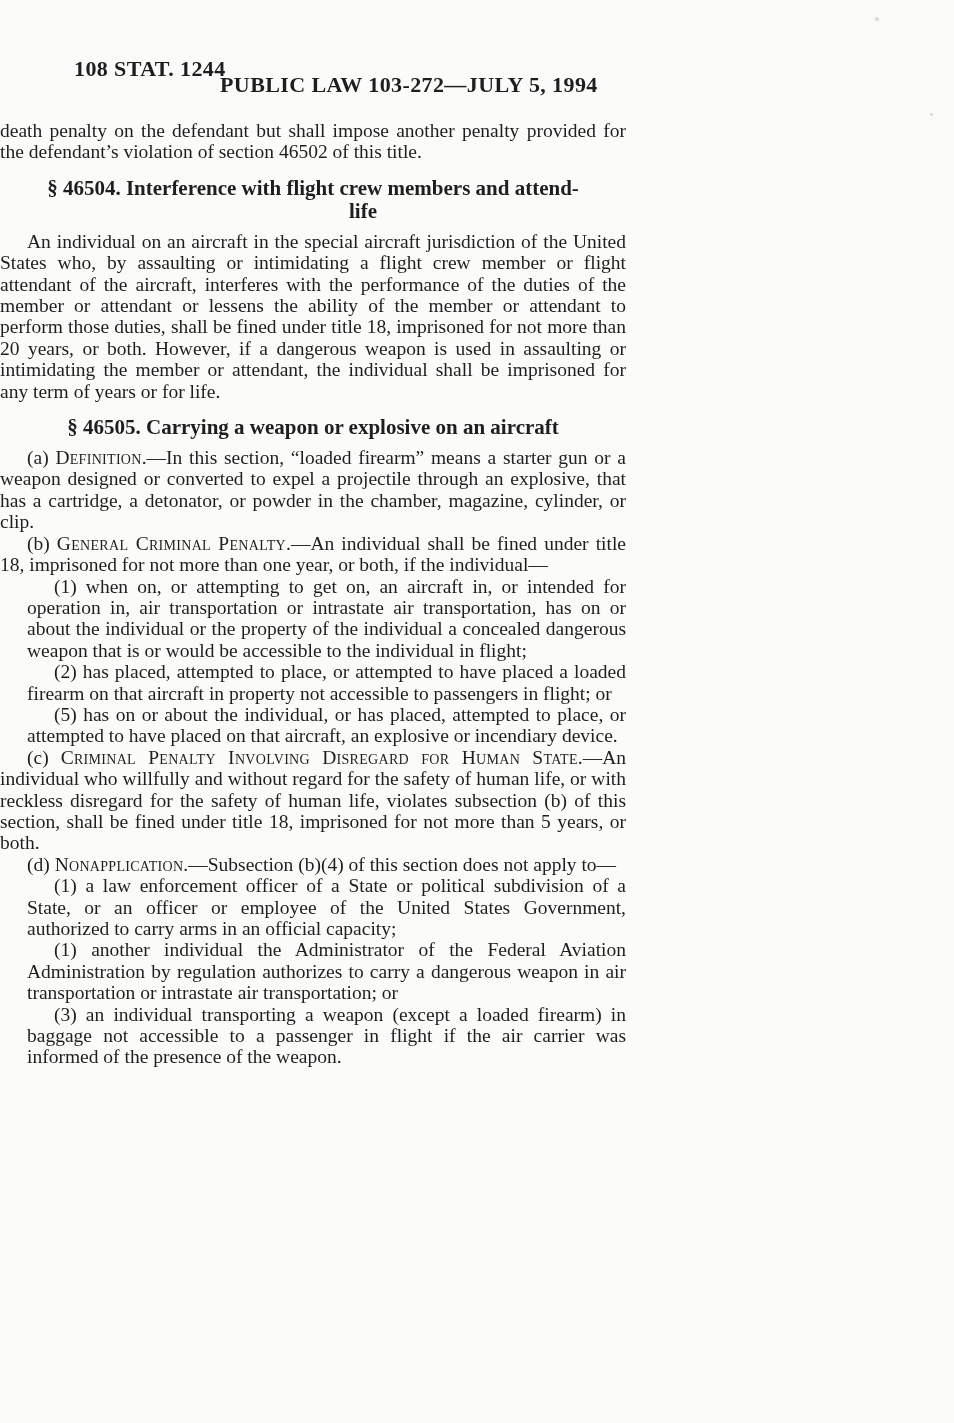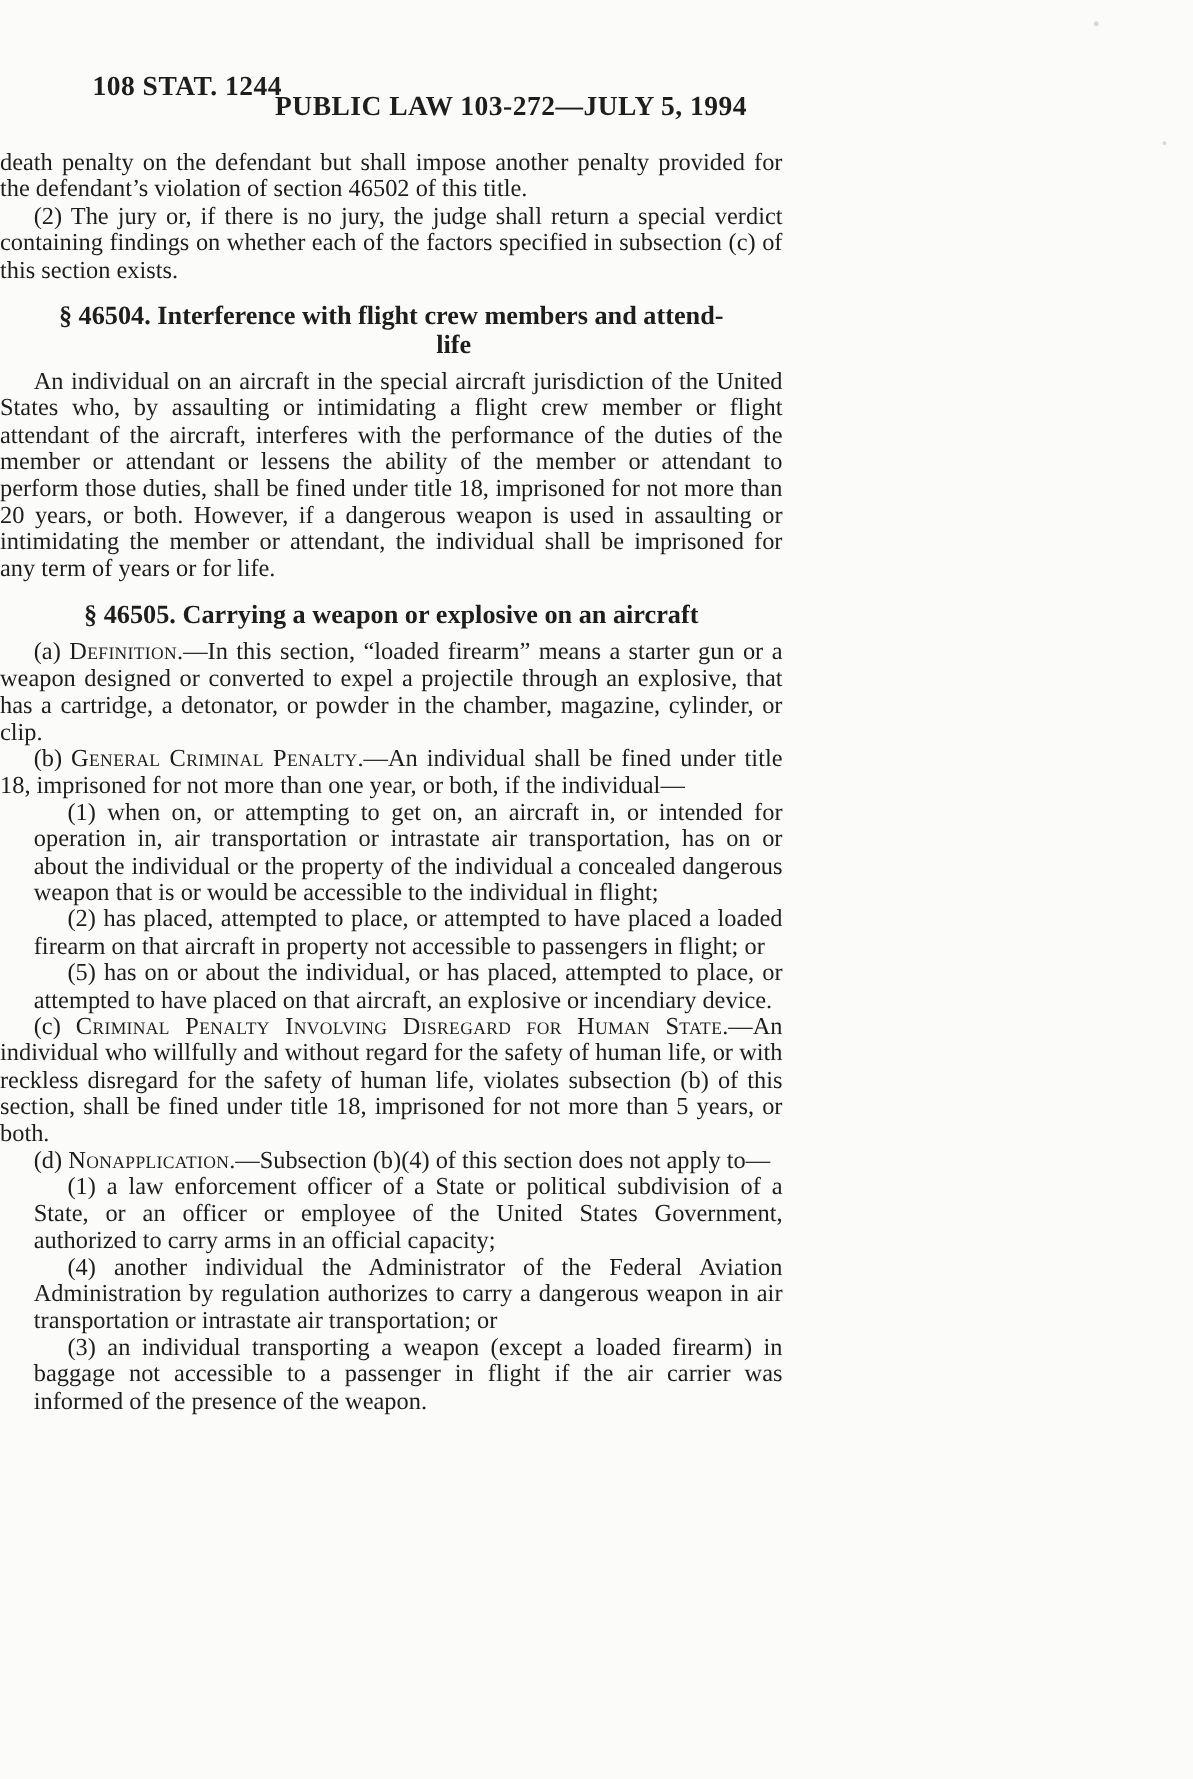--- a/index.html
+++ b/index.html
@@ -95,21 +95,20 @@
     <span class="stat-number">108 STAT. 1244</span>
     <div class="law-title-wrap">
       <span class="law-title">PUBLIC LAW 103-272—JULY 5, 1994</span>
     </div>
   </div>
 
   <div class="text-column">
 
     <p>death penalty on the defendant but shall impose another penalty provided for the defendant’s violation of section 46502 of this title.</p>
 
-    <p class="indent">(2) The jury or, if there is no jury, the judge shall return a special verdict containing findings on whether each of the factors specified in subsection (c) of this section exists.</p>
 
     <h2 class="section-heading">
       <span class="heading-line">§ 46504. Interference with flight crew members and attend-</span>
       <span class="heading-cont">life</span>
     </h2>
 
     <p class="indent">An individual on an aircraft in the special aircraft jurisdiction of the United States who, by assaulting or intimidating a flight crew member or flight attendant of the aircraft, interferes with the performance of the duties of the member or attendant or lessens the ability of the member or attendant to perform those duties, shall be fined under title 18, imprisoned for not more than 20 years, or both. However, if a dangerous weapon is used in assaulting or intimidating the member or attendant, the individual shall be imprisoned for any term of years or for life.</p>
 
     <h2 class="section-heading">
       <span class="heading-line">§ 46505. Carrying a weapon or explosive on an aircraft</span>
@@ -121,17 +120,17 @@
 
     <p class="sub-item">(1) when on, or attempting to get on, an aircraft in, or intended for operation in, air transportation or intrastate air transportation, has on or about the individual or the property of the individual a concealed dangerous weapon that is or would be accessible to the individual in flight;</p>
     <p class="sub-item">(2) has placed, attempted to place, or attempted to have placed a loaded firearm on that aircraft in property not accessible to passengers in flight; or</p>
     <p class="sub-item">(5) has on or about the individual, or has placed, attempted to place, or attempted to have placed on that aircraft, an explosive or incendiary device.</p>
 
     <p class="indent"><span>(c) </span><span class="sc">Criminal Penalty Involving Disregard for Human State</span><span>.—An individual who willfully and without regard for the safety of human life, or with reckless disregard for the safety of human life, violates subsection (b) of this section, shall be fined under title 18, imprisoned for not more than 5 years, or both.</span></p>
 
     <p class="indent"><span>(d) </span><span class="sc">Nonapplication</span><span>.—Subsection (b)(4) of this section does not apply to—</span></p>
 
     <p class="sub-item">(1) a law enforcement officer of a State or political subdivision of a State, or an officer or employee of the United States Government, authorized to carry arms in an official capacity;</p>
-    <p class="sub-item">(4) another individual the Administrator of the Federal Aviation Administration by regulation authorizes to carry a dangerous weapon in air transportation or intrastate air transportation; or</p>
+    <p class="sub-item">(1) another individual the Administrator of the Federal Aviation Administration by regulation authorizes to carry a dangerous weapon in air transportation or intrastate air transportation; or</p>
     <p class="sub-item">(3) an individual transporting a weapon (except a loaded firearm) in baggage not accessible to a passenger in flight if the air carrier was informed of the presence of the weapon.</p>
 
   </div>
 </div>
 
 </body></html>

